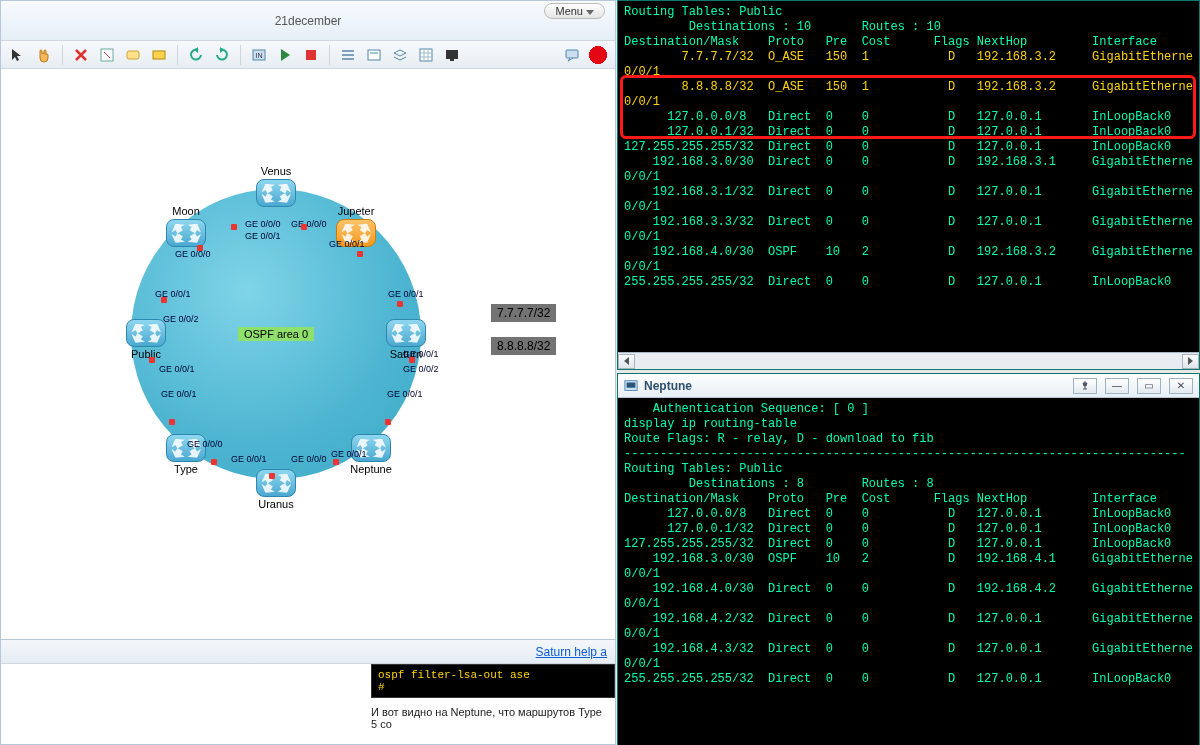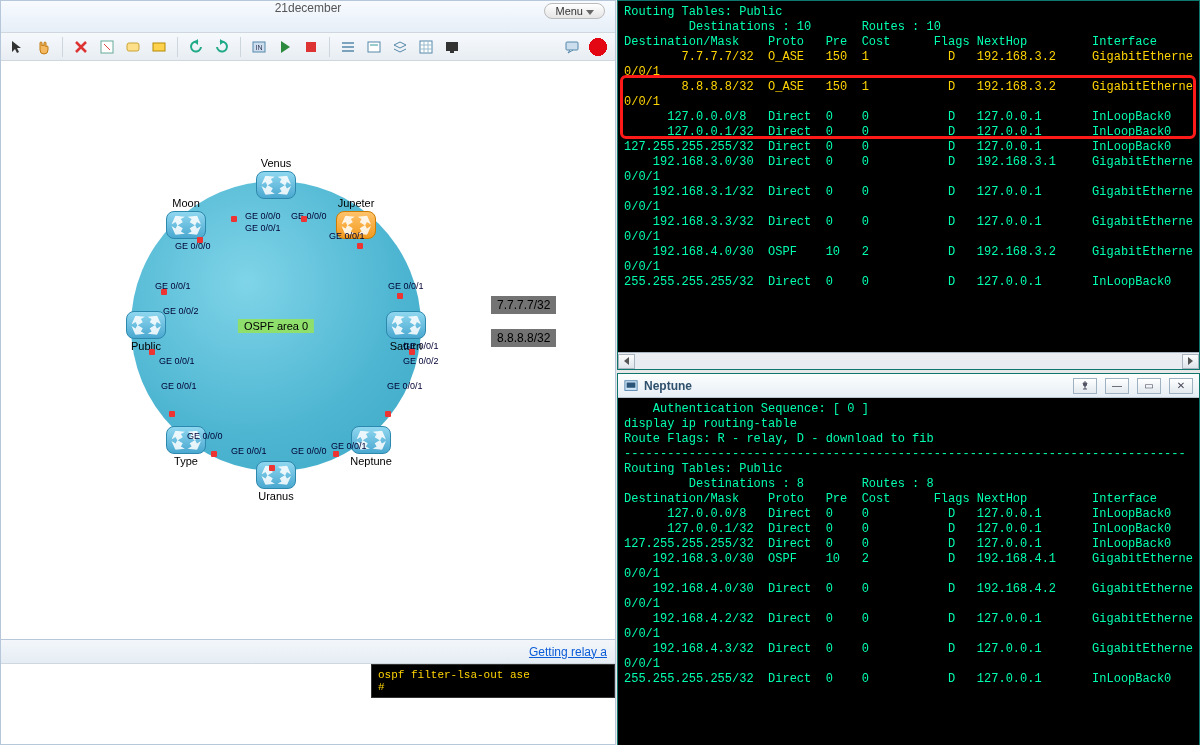--- a/index.html
+++ b/index.html
@@ -1,20 +1,20 @@
 <!DOCTYPE html>
 <html><head>
 <meta charset="utf-8">
 <style>
   * { box-sizing: border-box; margin: 0; padding: 0; }
   body { font-family: Tahoma, Arial, sans-serif; font-size: 11px; background: #e8e8e8; width: 1200px; height: 745px; overflow: hidden; position: relative; }
 
   
   .ensp-window { position: absolute; left: 0; top: 0; width: 616px; height: 745px; background: #fff; border: 1px solid #b5c7d9; display: flex; flex-direction: column; }
-  .ensp-titlebar { height: 32px; background: linear-gradient(#f7fbff, #e6eef7); display: flex; align-items: flex-start; justify-content: center; position: relative; border-bottom: 1px solid #d0d7de; }
+  .ensp-titlebar { height: 40px; background: linear-gradient(#f7fbff, #e6eef7); display: flex; align-items: center; justify-content: center; position: relative; border-bottom: 1px solid #d0d7de; }
   .ensp-title { color: #555; font-size: 12px; }
   .ensp-menu-btn { position: absolute; right: 10px; top: 2px; background: linear-gradient(#fff,#e5e5e5); border: 1px solid #bbb; border-radius: 8px; padding: 1px 10px; font-size: 11px; color: #333; }
   .ensp-menu-btn .chev { display:inline-block; margin-left:3px; border-left:4px solid transparent; border-right:4px solid transparent; border-top:5px solid #666; vertical-align:middle; }
   .ensp-toolbar { height: 28px; background: linear-gradient(#f6f9fc,#e8edf3); border-bottom: 1px solid #cfd7df; display: flex; align-items: center; padding: 0 6px; gap: 4px; }
   .tbtn { width: 22px; height: 22px; border: 1px solid transparent; border-radius: 2px; display:flex; align-items:center; justify-content:center; cursor:pointer; }
   .tbtn svg { width:16px; height:16px; }
   .tsep { width:1px; height:20px; background:#cdd5dd; margin:0 3px; }
   .tspacer { flex:1; }
   .huawei-logo { width:22px; height:20px; background: radial-gradient(circle at 50% 50%, #e30613 0%, #e30613 60%, transparent 61%); border-radius:50%; }
 
@@ -306,26 +306,27 @@
         <div class="link-dot" style="left: 160px; top: 228px;"></div>
         <div class="link-dot" style="left: 196px; top: 176px;"></div>
       </div>
 
     <div class="net-badge" style="left:490px; top:235px">7.7.7.7/32</div>
     <div class="net-badge" style="left:490px; top:268px">8.8.8.8/32</div>
   </div>
 
   <div class="bottom-panel">
     <div class="help-bar">
-      <a class="help-link" href="#">Getting relay a</a>
+      <a class="help-link" href="#">Saturn help a</a>
     </div>
     <div class="cli-snippet">
       <div>ospf filter-lsa-out ase</div>
       <div>#</div>
     </div>
+    <div class="hint-text">И вот видно на Neptune, что маршрутов Type 5 со</div>
   </div>
 </div>
 
 <div class="term-window term1">
   <div class="term-body" id="term1-body"><div class="">Routing&nbsp;Tables:&nbsp;Public</div><div class="">&nbsp;&nbsp;&nbsp;&nbsp;&nbsp;&nbsp;&nbsp;&nbsp;&nbsp;Destinations&nbsp;:&nbsp;10&nbsp;&nbsp;&nbsp;&nbsp;&nbsp;&nbsp;&nbsp;Routes&nbsp;:&nbsp;10</div><div class=""></div><div class="">Destination/Mask&nbsp;&nbsp;&nbsp;&nbsp;Proto&nbsp;&nbsp;&nbsp;Pre&nbsp;&nbsp;Cost&nbsp;&nbsp;&nbsp;&nbsp;&nbsp;&nbsp;Flags&nbsp;NextHop&nbsp;&nbsp;&nbsp;&nbsp;&nbsp;&nbsp;&nbsp;&nbsp;&nbsp;Interface</div><div class=""></div><div class="yel">&nbsp;&nbsp;&nbsp;&nbsp;&nbsp;&nbsp;&nbsp;&nbsp;7.7.7.7/32&nbsp;&nbsp;O_ASE&nbsp;&nbsp;&nbsp;150&nbsp;&nbsp;1&nbsp;&nbsp;&nbsp;&nbsp;&nbsp;&nbsp;&nbsp;&nbsp;&nbsp;&nbsp;&nbsp;D&nbsp;&nbsp;&nbsp;192.168.3.2&nbsp;&nbsp;&nbsp;&nbsp;&nbsp;GigabitEtherne</div><div class="yel">0/0/1</div><div class="yel">&nbsp;&nbsp;&nbsp;&nbsp;&nbsp;&nbsp;&nbsp;&nbsp;8.8.8.8/32&nbsp;&nbsp;O_ASE&nbsp;&nbsp;&nbsp;150&nbsp;&nbsp;1&nbsp;&nbsp;&nbsp;&nbsp;&nbsp;&nbsp;&nbsp;&nbsp;&nbsp;&nbsp;&nbsp;D&nbsp;&nbsp;&nbsp;192.168.3.2&nbsp;&nbsp;&nbsp;&nbsp;&nbsp;GigabitEtherne</div><div class="yel">0/0/1</div><div class="">&nbsp;&nbsp;&nbsp;&nbsp;&nbsp;&nbsp;127.0.0.0/8&nbsp;&nbsp;&nbsp;Direct&nbsp;&nbsp;0&nbsp;&nbsp;&nbsp;&nbsp;0&nbsp;&nbsp;&nbsp;&nbsp;&nbsp;&nbsp;&nbsp;&nbsp;&nbsp;&nbsp;&nbsp;D&nbsp;&nbsp;&nbsp;127.0.0.1&nbsp;&nbsp;&nbsp;&nbsp;&nbsp;&nbsp;&nbsp;InLoopBack0</div><div class="">&nbsp;&nbsp;&nbsp;&nbsp;&nbsp;&nbsp;127.0.0.1/32&nbsp;&nbsp;Direct&nbsp;&nbsp;0&nbsp;&nbsp;&nbsp;&nbsp;0&nbsp;&nbsp;&nbsp;&nbsp;&nbsp;&nbsp;&nbsp;&nbsp;&nbsp;&nbsp;&nbsp;D&nbsp;&nbsp;&nbsp;127.0.0.1&nbsp;&nbsp;&nbsp;&nbsp;&nbsp;&nbsp;&nbsp;InLoopBack0</div><div class="">127.255.255.255/32&nbsp;&nbsp;Direct&nbsp;&nbsp;0&nbsp;&nbsp;&nbsp;&nbsp;0&nbsp;&nbsp;&nbsp;&nbsp;&nbsp;&nbsp;&nbsp;&nbsp;&nbsp;&nbsp;&nbsp;D&nbsp;&nbsp;&nbsp;127.0.0.1&nbsp;&nbsp;&nbsp;&nbsp;&nbsp;&nbsp;&nbsp;InLoopBack0</div><div class="">&nbsp;&nbsp;&nbsp;&nbsp;192.168.3.0/30&nbsp;&nbsp;Direct&nbsp;&nbsp;0&nbsp;&nbsp;&nbsp;&nbsp;0&nbsp;&nbsp;&nbsp;&nbsp;&nbsp;&nbsp;&nbsp;&nbsp;&nbsp;&nbsp;&nbsp;D&nbsp;&nbsp;&nbsp;192.168.3.1&nbsp;&nbsp;&nbsp;&nbsp;&nbsp;GigabitEtherne</div><div class="">0/0/1</div><div class="">&nbsp;&nbsp;&nbsp;&nbsp;192.168.3.1/32&nbsp;&nbsp;Direct&nbsp;&nbsp;0&nbsp;&nbsp;&nbsp;&nbsp;0&nbsp;&nbsp;&nbsp;&nbsp;&nbsp;&nbsp;&nbsp;&nbsp;&nbsp;&nbsp;&nbsp;D&nbsp;&nbsp;&nbsp;127.0.0.1&nbsp;&nbsp;&nbsp;&nbsp;&nbsp;&nbsp;&nbsp;GigabitEtherne</div><div class="">0/0/1</div><div class="">&nbsp;&nbsp;&nbsp;&nbsp;192.168.3.3/32&nbsp;&nbsp;Direct&nbsp;&nbsp;0&nbsp;&nbsp;&nbsp;&nbsp;0&nbsp;&nbsp;&nbsp;&nbsp;&nbsp;&nbsp;&nbsp;&nbsp;&nbsp;&nbsp;&nbsp;D&nbsp;&nbsp;&nbsp;127.0.0.1&nbsp;&nbsp;&nbsp;&nbsp;&nbsp;&nbsp;&nbsp;GigabitEtherne</div><div class="">0/0/1</div><div class="">&nbsp;&nbsp;&nbsp;&nbsp;192.168.4.0/30&nbsp;&nbsp;OSPF&nbsp;&nbsp;&nbsp;&nbsp;10&nbsp;&nbsp;&nbsp;2&nbsp;&nbsp;&nbsp;&nbsp;&nbsp;&nbsp;&nbsp;&nbsp;&nbsp;&nbsp;&nbsp;D&nbsp;&nbsp;&nbsp;192.168.3.2&nbsp;&nbsp;&nbsp;&nbsp;&nbsp;GigabitEtherne</div><div class="">0/0/1</div><div class="">255.255.255.255/32&nbsp;&nbsp;Direct&nbsp;&nbsp;0&nbsp;&nbsp;&nbsp;&nbsp;0&nbsp;&nbsp;&nbsp;&nbsp;&nbsp;&nbsp;&nbsp;&nbsp;&nbsp;&nbsp;&nbsp;D&nbsp;&nbsp;&nbsp;127.0.0.1&nbsp;&nbsp;&nbsp;&nbsp;&nbsp;&nbsp;&nbsp;InLoopBack0</div><div class=""></div><div class=""><jupeter></jupeter></div></div>
   <div class="highlight-box" style="left:2px; top:74px; width:576px; height:64px"></div>
   <div class="term-scroll">
     <div class="sbtn left">
         <div class="a"></div>
       </div>

